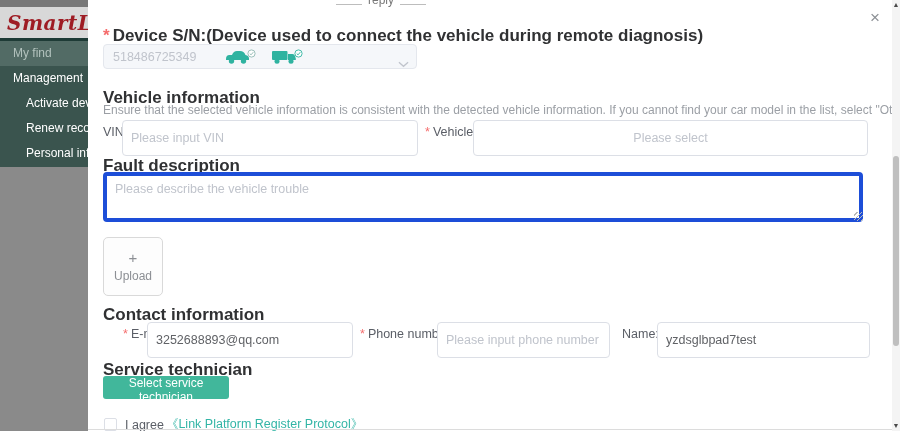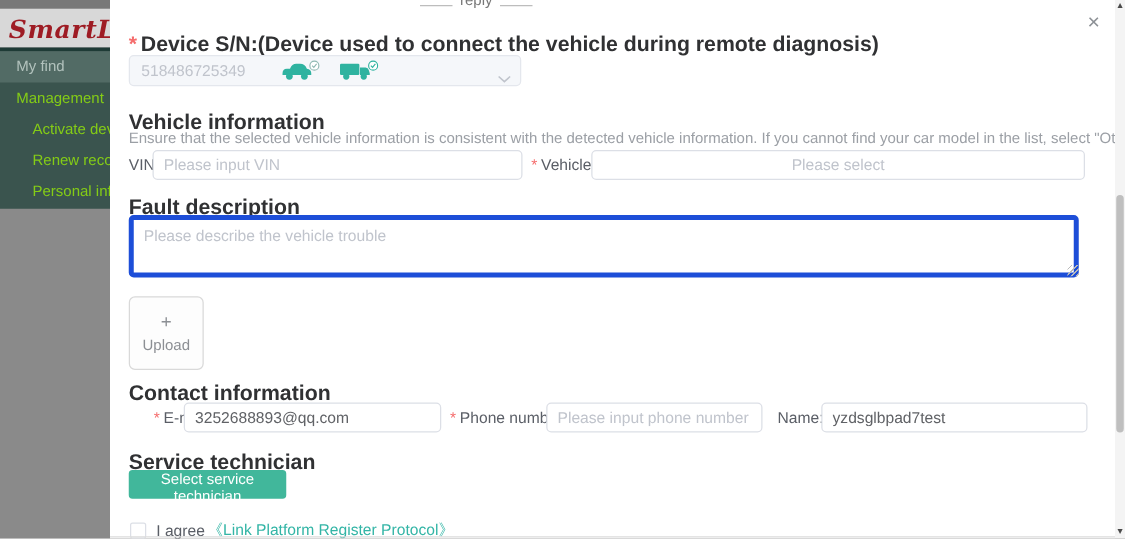--- a/index.html
+++ b/index.html
@@ -8,21 +8,21 @@
   .screen { position:relative; width:900px; height:431px; background:#8a8a8a; overflow:hidden; }
 
   
   .backdrop-top { position:absolute; left:0; top:0; width:88px; height:7px; background:#787878; }
   .logo-bar { position:absolute; left:0; top:7px; width:88px; height:31px; background:#d8d8d8;
               overflow:hidden; white-space:nowrap; display:flex; align-items:center; padding-left:7px; }
   .logo-text { font-family:"DejaVu Serif", serif; font-weight:bold; font-style:italic;
                font-size:20px; color:#9e1c24; letter-spacing:.5px; }
   .logo-underline { position:absolute; left:0; top:38px; width:88px; height:3px; background:#1e3b36; }
   .sidebar { position:absolute; left:0; top:41px; width:88px; height:126px; background:#3a544e; overflow:hidden; }
-  .side-item { height:25px; line-height:25px; font-size:12px; color:#84cc16; padding-left:13px;
+  .side-item { height:25px; line-height:25px; font-size:12px; color:#ffffff; padding-left:13px;
                white-space:nowrap; overflow:hidden; }
   .side-item.active { background:#526b65; color:#b2c2bd; }
   .side-item.indent { padding-left:26px; }
 
   
   .modal { position:absolute; left:88px; top:0; width:804px; height:431px; background:#ffffff; }
   .modal-bottom-line { position:absolute; left:0; bottom:1px; width:100%; height:1px; background:#dcdcdc; }
 
   .top-divider { position:absolute; top:-7px; left:248px; display:flex; align-items:center; gap:6px; }
   .top-divider .seg { width:26px; height:1px; background:#bdbdbd; margin-top:9px; }
@@ -30,21 +30,21 @@
 
   .close-x { position:absolute; top:10px; right:12px; font-size:17px; line-height:16px;
              color:#8d9196; cursor:pointer; }
 
   .lbl { position:absolute; font-size:12.5px; color:#5a5e66; white-space:nowrap; }
   .heading { position:absolute; font-size:17px; font-weight:bold; color:#303133; white-space:nowrap; }
   .req { color:#f56c6c; margin-right:3px; }
 
   .note-text { position:absolute; font-size:12px; color:#9b9fa5; white-space:nowrap; }
 
-  .field { position:absolute; height:24px; border:1px solid #dcdfe6; border-radius:4px; background:#fff;
+  .field { position:absolute; height:36px; border:1px solid #dcdfe6; border-radius:4px; background:#fff;
            font-size:12.5px; color:#606266; padding:0 8px; outline:none;
            font-family:"Liberation Sans", sans-serif; }
   .field::placeholder { color:#c0c4cc; opacity:1; }
 
   .sn-select { position:absolute; left:15px; top:44px; width:314px; height:25px;
                background:#f5f7fa; border:1px solid #e4e7ed; border-radius:4px;
                display:flex; align-items:center; cursor:not-allowed; }
   .sn-text { font-size:12.5px; color:#c0c4cc; padding-left:9px; }
   .veh-icon { position:relative; display:inline-block; margin-left:28px; width:27px; height:17px; }
   .veh-icon svg.body { display:block; }

